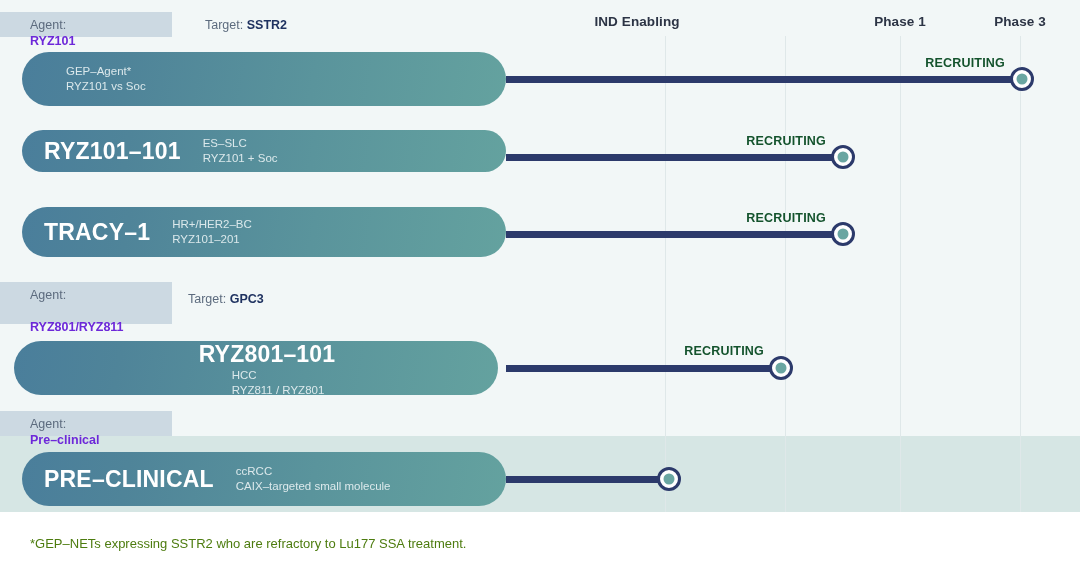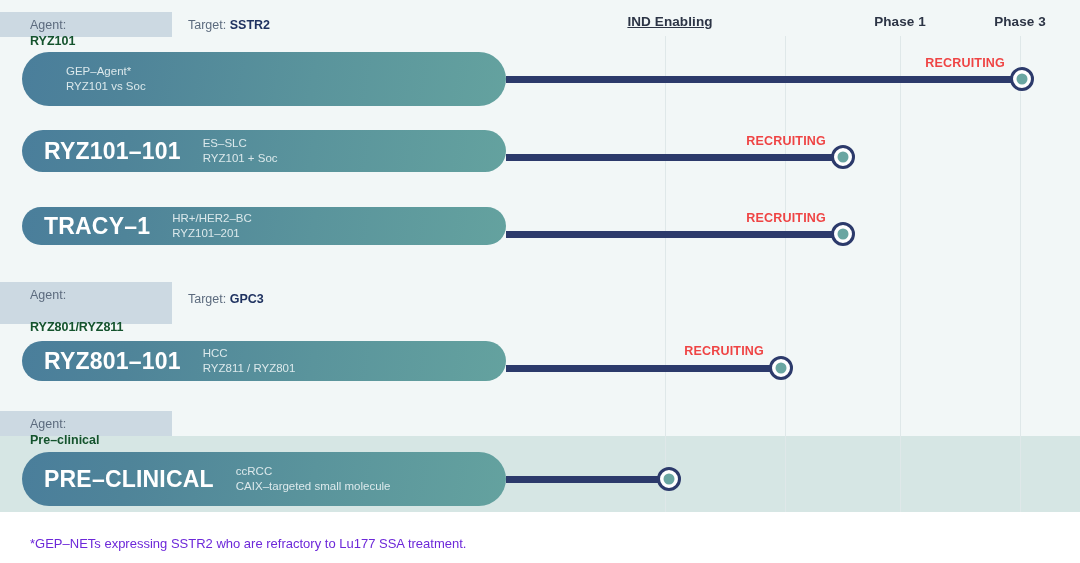--- a/index.html
+++ b/index.html
@@ -70,21 +70,21 @@
     box-sizing: border-box;
     padding-left: 30px;
   }
   .agent-badge-text {
     font-size: 12.5px;
     color: #5c6b7e;
     line-height: 16px;
     white-space: pre-line;
   }
   .agent-badge-text b {
-    color: #14532d;
+    color: #6d28d9;
     font-weight: bold;
   }
   .target-text {
     position: absolute;
     font-size: 12.5px;
     color: #5c6b7e;
     white-space: nowrap;
   }
   .target-text b {
     color: #1f3260;
@@ -142,61 +142,61 @@
     transform: translate(-50%, -50%);
     width: 11px;
     height: 11px;
     border-radius: 50%;
     background: #6aa6a2;
   }
   .status-label {
     position: absolute;
     font-size: 12.5px;
     font-weight: bold;
-    color: #ef4444;
+    color: #14532d;
     letter-spacing: 0.2px;
     white-space: nowrap;
     text-align: right;
   }
 
   
   .footnote {
     position: absolute;
     left: 30px;
     top: 536px;
     font-size: 13px;
-    color: #6d28d9;
+    color: #4d7c0f;
     white-space: nowrap;
   }
 </style>
 </head>
 <body>
 
 <div id="pipeline">
 
   <div class="chart-field"></div>
 
   <div class="row-band" style="top:436px; height:76px;"></div>
 
   <div class="gridline" style="left:665px;"></div>
   <div class="gridline" style="left:785px;"></div>
   <div class="gridline" style="left:900px;"></div>
   <div class="gridline" style="left:1020px;"></div>
 
-  <div class="phase-header" style="left:595px; width:150px;text-decoration:underline;">IND Enabling</div>
+  <div class="phase-header" style="left:562px; width:150px;">IND Enabling</div>
   <div class="phase-header" style="left:830px; width:140px;">Phase 1</div>
   <div class="phase-header" style="left:950px; width:140px;">Phase 3</div>
 
   <div class="agent-badge" style="top:12px; height:25px; width:172px;">
     <div class="agent-badge-text">
       <span>Agent:</span>
       <b>RYZ101</b>
     </div>
   </div>
-  <div class="target-text" style="left:188px; top:18px;">
+  <div class="target-text" style="left:205px; top:18px;">
     <span>Target:</span>
     <b>SSTR2</b>
   </div>
 
   <div class="trial-pill" style="left:22px; top:52px; width:484px; height:54px;">
     <span class="trial-meta">GEP–Agent*
 RYZ101 vs Soc</span>
   </div>
   <div class="track" style="left:506px; top:75.5px; width:516px;"></div>
   <div class="status-label" style="left:860px; top:56px; width:145px;">RECRUITING</div>
@@ -204,41 +204,41 @@
 
   <div class="trial-pill" style="left:22px; top:130px; width:484px; height:42px;">
     <span class="trial-name">RYZ101–101</span>
     <span class="trial-meta">ES–SLC
 RYZ101 + Soc</span>
   </div>
   <div class="track" style="left:506px; top:153.5px; width:337px;"></div>
   <div class="status-label" style="left:681px; top:134px; width:145px;">RECRUITING</div>
   <div class="endpoint" style="left:831px; top:145px;"></div>
 
-  <div class="trial-pill" style="left:22px; top:207px; width:484px; height:38px;">
+  <div class="trial-pill" style="left:22px; top:207px; width:484px; height:50px;">
     <span class="trial-name">TRACY–1</span>
     <span class="trial-meta">HR+/HER2–BC
 RYZ101–201</span>
   </div>
   <div class="track" style="left:506px; top:230.5px; width:337px;"></div>
   <div class="status-label" style="left:681px; top:211px; width:145px;">RECRUITING</div>
   <div class="endpoint" style="left:831px; top:222px;"></div>
 
   <div class="agent-badge" style="top:282px; height:42px; width:172px;">
     <div class="agent-badge-text">
       <span>Agent:</span><br>
       <b>RYZ801/RYZ811</b>
     </div>
   </div>
   <div class="target-text" style="left:188px; top:292px;">
     <span>Target:</span>
     <b>GPC3</b>
   </div>
 
-  <div class="trial-pill" style="left:22px; top:341px; width:484px; height:40px;">
+  <div class="trial-pill" style="left:14px; top:341px; width:484px; height:54px;flex-direction:column;">
     <span class="trial-name">RYZ801–101</span>
     <span class="trial-meta">HCC
 RYZ811 / RYZ801</span>
   </div>
   <div class="track" style="left:506px; top:364.5px; width:275px;"></div>
   <div class="status-label" style="left:619px; top:344px; width:145px;">RECRUITING</div>
   <div class="endpoint" style="left:769px; top:356px;"></div>
 
   <div class="agent-badge" style="top:411px; height:25px; width:172px;">
     <div class="agent-badge-text">

